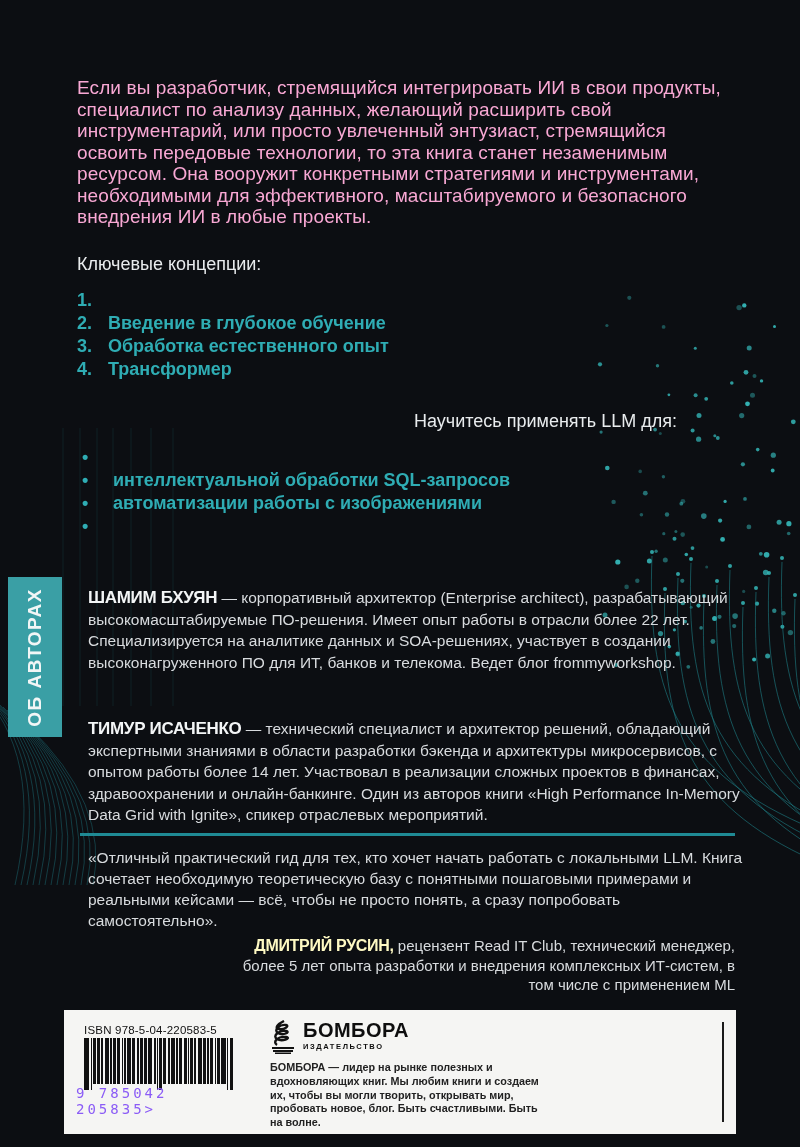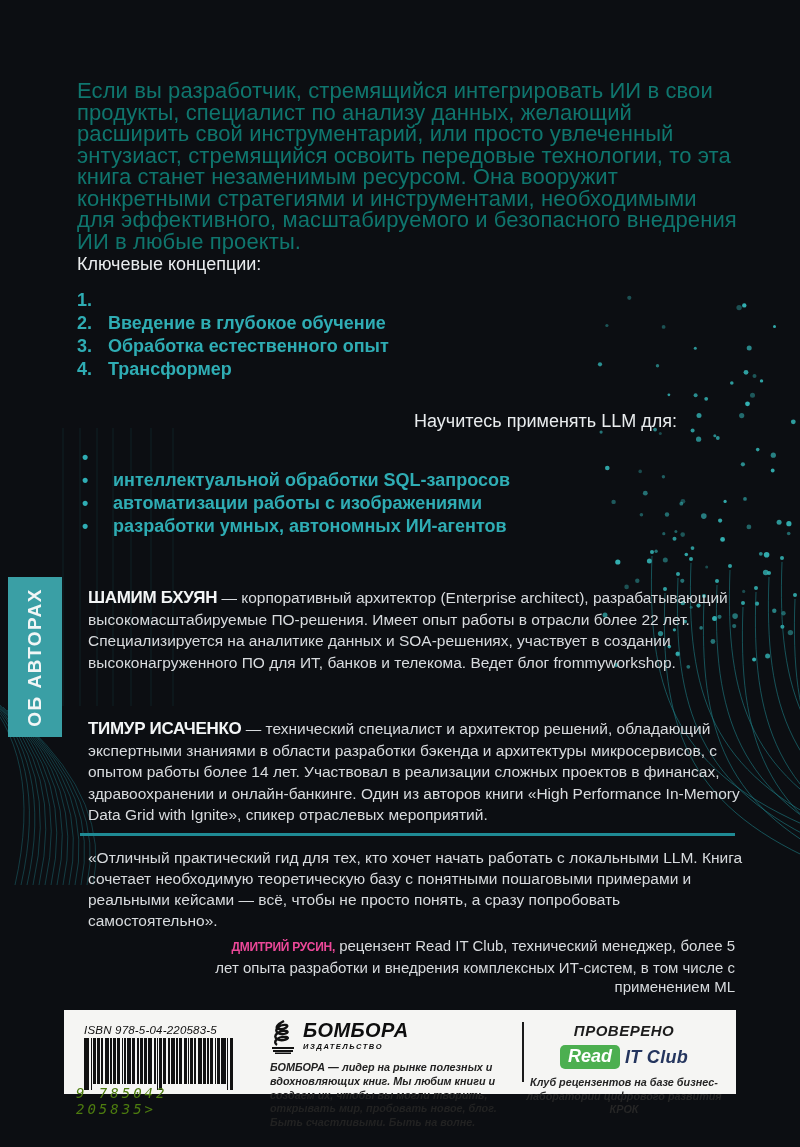--- a/index.html
+++ b/index.html
@@ -10,21 +10,21 @@
     -webkit-font-smoothing:antialiased;
   }
   #decor-svg{position:absolute;inset:0;width:800px;height:1147px;}
   .curve{fill:none;stroke:#1f8a92;stroke-width:1;opacity:.55}
   .curve2{fill:none;stroke:#1f8a92;stroke-width:1;opacity:.38}
   .vline{stroke:#1f8a92;stroke-width:1;opacity:.15}
 
   .abs{position:absolute;}
   .intro{
     left:77px;top:58px;width:662px;
-    color:#0f766e;font-size:22px;line-height:21.5px;letter-spacing:.1px;
+    color:#f9a8d4;font-size:19px;line-height:21.5px;letter-spacing:.1px;
   }
   .section-heading{
     left:77px;width:600px;color:#e9ecee;font-size:18px;line-height:22px;
   }
   .teal-list{left:77px;width:660px;list-style:none;margin:0;padding:0;
     color:#2fadb4;font-weight:bold;font-size:18px;line-height:23px;}
   .teal-list li{display:flex;}
   .num-col{width:31px;flex:none;}
   .bullet-col{width:31px;flex:none;text-align:left;padding-left:5px;}
 
@@ -39,31 +39,31 @@
 
   .author{left:72px;width:660px;color:#d8dbde;font-size:15.5px;line-height:21.6px;margin:16px;}
   .author-name{color:#f3f5f6;font-weight:bold;font-size:17px;letter-spacing:-.3px;}
 
   .divider{left:80px;top:833px;width:655px;height:3px;background:#1f8a94;}
 
   .quote{left:88px;top:847px;width:655px;color:#d8dbde;font-size:15.5px;line-height:21px;margin:0;}
 
   .attribution{left:215px;top:936px;width:520px;text-align:right;
     color:#d8dbde;font-size:15px;line-height:19.5px;}
-  .attribution .reviewer-name{color:#ec4899;font-weight:bold;font-size:12px;letter-spacing:-.3px;margin-left:8px;}
+  .attribution .reviewer-name{color:#fef9c3;font-weight:bold;font-size:16px;letter-spacing:-.3px;margin-left:8px;}
 
   .footer-bar{
-    left:64px;top:1010px;width:672px;height:84px;background:#f5f5f3;
-    display:flex;align-items:stretch;padding:10px 12px;box-sizing:border-box;color:#151515;font-style:italic;
+    left:64px;top:1010px;width:672px;height:124px;background:#f5f5f3;
+    display:flex;align-items:stretch;padding:10px 12px;box-sizing:border-box;color:#151515;
   }
   .bc-block{width:178px;flex:none;padding-top:4px;}
   .isbn{font-size:11.5px;color:#111;letter-spacing:.2px;margin:0 0 2px 8px;}
   .bars{display:flex;align-items:flex-start;height:46px;margin-left:8px;}
   .bar{background:#111;height:46px;flex:none;}
-  .bc-digits{font-size:14px;color:#4d7c0f;letter-spacing:3px;margin:1px 0 0 0;font-family:"DejaVu Sans Mono",monospace;}
+  .bc-digits{font-size:14px;color:#8b5cf6;letter-spacing:3px;margin:1px 0 0 0;font-family:"DejaVu Sans Mono",monospace;}
 
   .pub-block{flex:1;padding:0 14px 0 16px;}
   .pub-head{display:flex;align-items:flex-start;}
   .pub-name-wrap{margin-left:7px;}
   .pub-name{font-size:20px;font-weight:bold;letter-spacing:.5px;color:#0e0e0e;line-height:20px;}
   .pub-tagline{font-size:7.5px;font-weight:bold;letter-spacing:1.6px;color:#0e0e0e;margin-top:2px;}
   .pub-desc{font-size:10.8px;line-height:13.8px;color:#222;font-weight:bold;margin-top:7px;max-width:272px;}
 
   .v-divider{width:2px;background:#1a1a1a;margin:2px 0;flex:none;}
 
@@ -251,21 +251,20 @@
     <li>
         <span class="bullet-col">•</span>
         <span>интеллектуальной обработки SQL-запросов</span>
       </li>
     <li>
         <span class="bullet-col">•</span>
         <span>автоматизации работы с изображениями</span>
       </li>
     <li>
         <span class="bullet-col">•</span>
-        <span>разработки умных, автономных ИИ-агентов</span>
       </li>
   </ul>
 
   <div class="abs sidebar-tab">
     <span>ОБ АВТОРАХ</span>
   </div>
 
   <p class="abs author" style="top:571px;">
     <span class="author-name">ШАМИМ БХУЯН</span>
     <span>— корпоративный архитектор (Enterprise architect), разрабатывающий высокомасштабируемые ПО-решения. Имеет опыт работы в отрасли более 22 лет. Специализируется на аналитике данных и SOA-решениях, участвует в создании высоконагруженного ПО для ИТ, банков и телекома. Ведет блог frommyworkshop.</span>
@@ -341,24 +340,16 @@
         <div class="pub-name-wrap">
           <div class="pub-name">БОМБОРА</div>
           <div class="pub-tagline">ИЗДАТЕЛЬСТВО</div>
         </div>
       </div>
       <div class="pub-desc">БОМБОРА — лидер на рынке полезных и вдохновляющих книг. Мы любим книги и создаем их, чтобы вы могли творить, открывать мир, пробовать новое, блог. Быть счастливыми. Быть на волне.</div>
     </div>
 
     <div class="v-divider"></div>
 
-    <div class="verified-block">
-      <div class="verified-label">ПРОВЕРЕНО</div>
-      <div class="ritc-badge">
-        <span class="ritc-read">Read</span>
-        <span class="ritc-rest">IT Club</span>
-      </div>
-      <div class="verified-desc">Клуб рецензентов на базе бизнес-лаборатории цифрового развития КРОК</div>
-    </div>
 
   </div>
 
 </div>
 
 </body></html>

